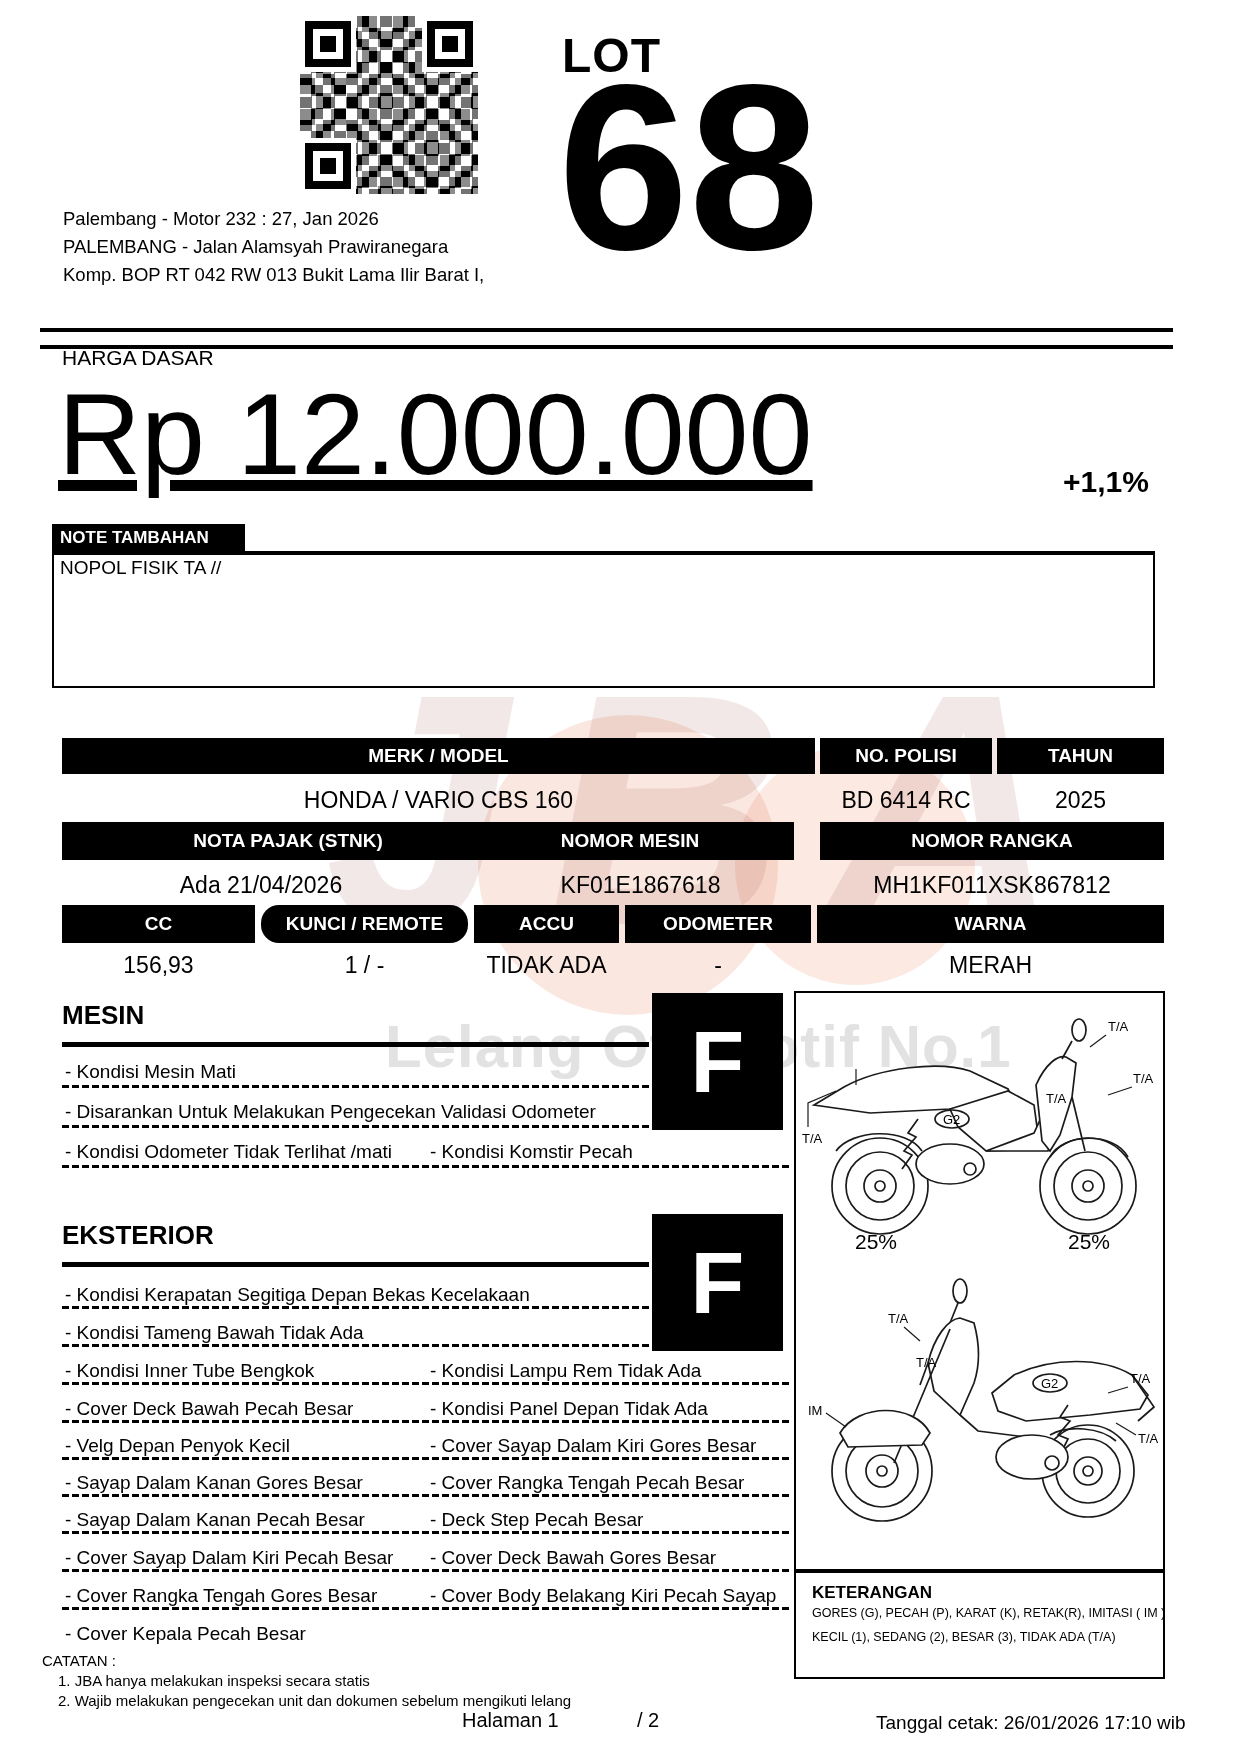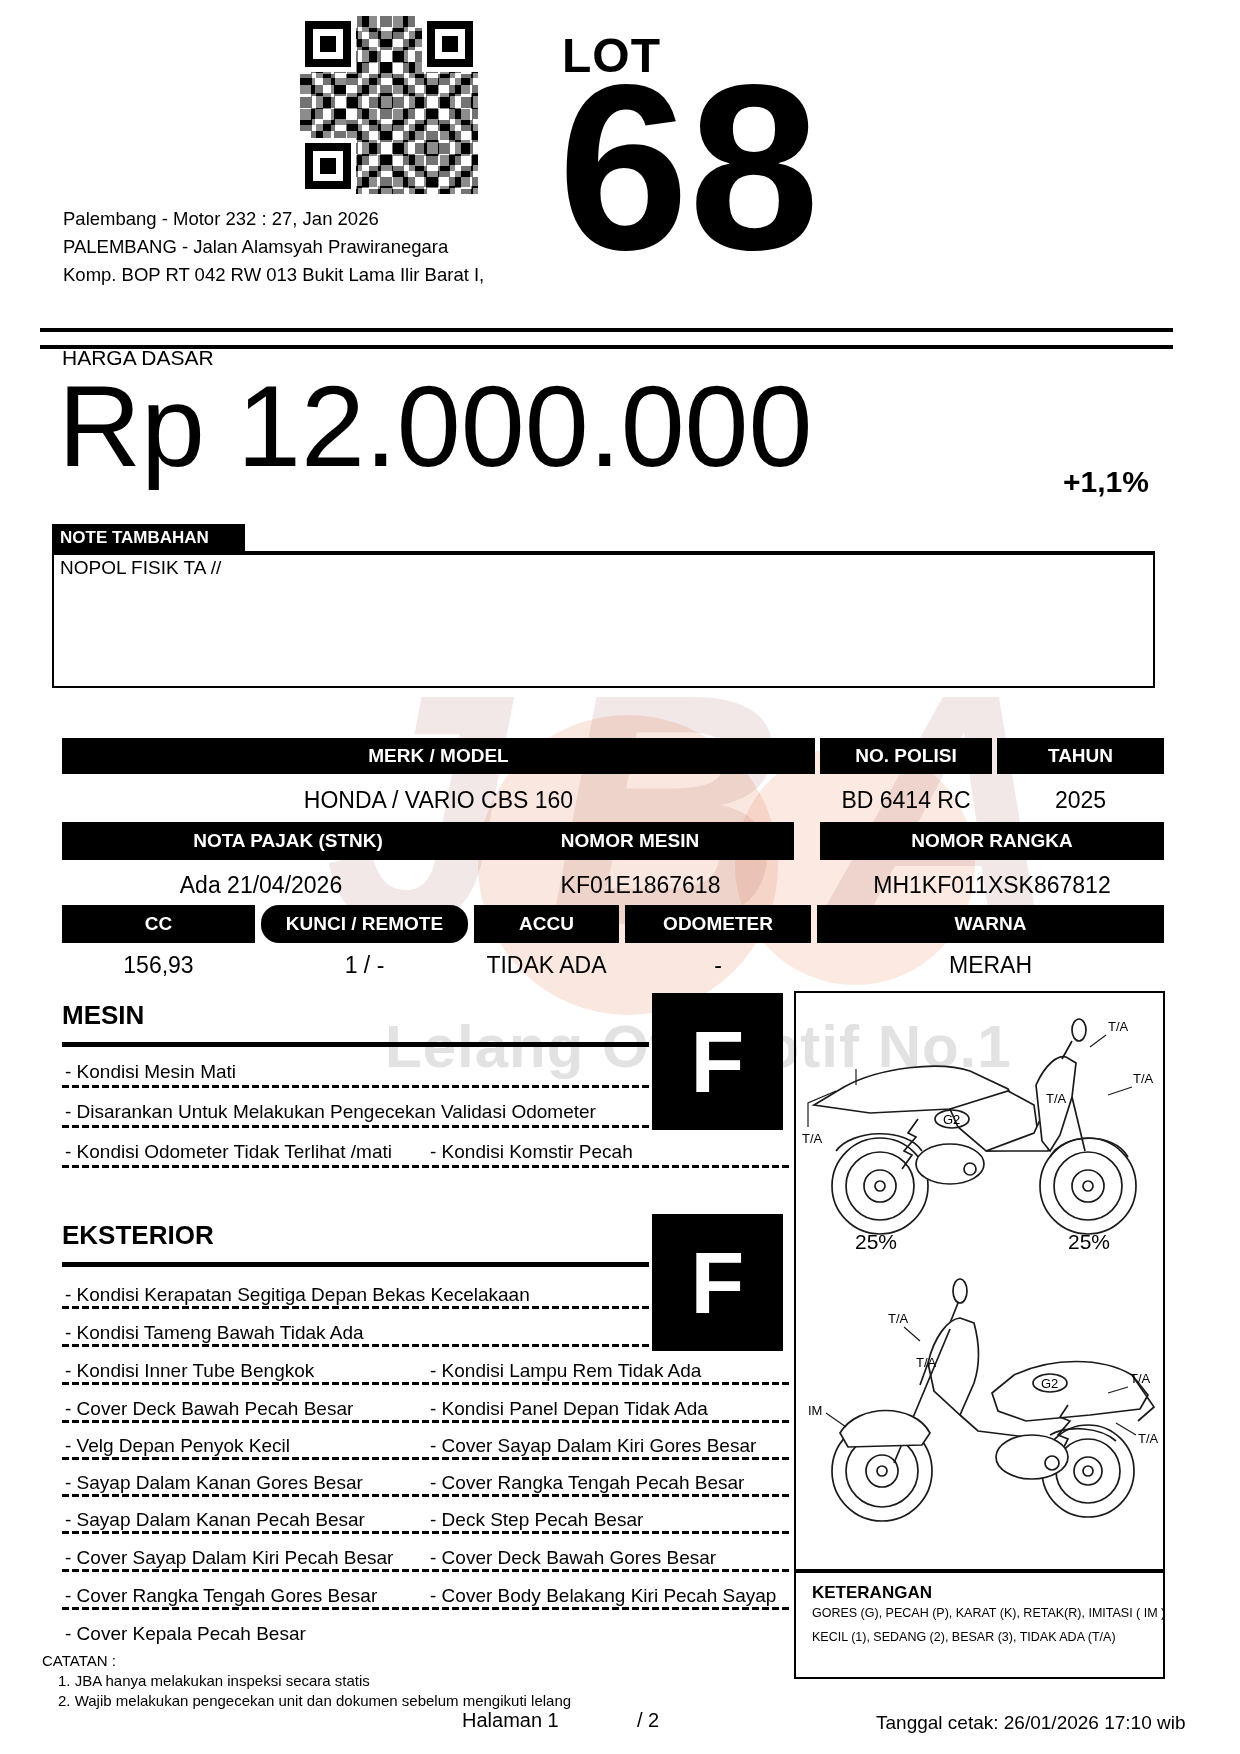--- a/index.html
+++ b/index.html
@@ -14,21 +14,21 @@
       background:repeating-conic-gradient(#000 0% 25%, #fff 0% 50%);background-size:23px 23px;z-index:2;}
   .qr::before{content:"";position:absolute;inset:0;background:repeating-conic-gradient(#fff 0% 25%, #000 0% 50%);background-size:31px 31px;opacity:.45;}
   .finder{position:absolute;width:30px;height:30px;border:8px solid #000;background:#fff;box-shadow:0 0 0 5px #fff;}
   .finder::after{content:"";position:absolute;inset:7px;background:#000;}
   
   .lot-label{position:absolute;left:562px;top:28px;font-size:48px;font-weight:bold;letter-spacing:1px;z-index:2;}
   .lot-number{position:absolute;left:558px;top:50px;font-size:235px;font-weight:bold;line-height:1;z-index:2;}
   .addr{position:absolute;left:63px;top:205px;font-size:18.5px;line-height:28px;z-index:2;}
   .dbl-rule{position:absolute;left:40px;top:328px;width:1133px;height:13px;border-top:4px solid #000;border-bottom:4px solid #000;z-index:2;}
   .harga-label{position:absolute;left:62px;top:346px;font-size:21px;z-index:2;}
-  .harga-value{position:absolute;left:58px;top:360px;font-size:115px;line-height:1.15;white-space:nowrap;z-index:2;}
+  .harga-value{position:absolute;left:58px;top:368px;font-size:115px;line-height:1.15;white-space:nowrap;z-index:2;text-decoration:underline;}
   .harga-change{position:absolute;left:1063px;top:465px;font-size:30px;font-weight:bold;z-index:2;}
   
   .note-tag{position:absolute;left:52px;top:524px;width:193px;height:27px;background:#000;color:#fff;font-size:17px;font-weight:bold;line-height:27px;padding-left:8px;box-sizing:border-box;z-index:2;}
   .note-box{position:absolute;left:52px;top:551px;width:1103px;height:137px;border:2px solid #000;border-top-width:4px;box-sizing:border-box;z-index:2;}
   .note-text{position:absolute;left:6px;top:2px;font-size:19px;}
   
   .thead{position:absolute;height:36px;background:#000;color:#fff;font-size:19px;font-weight:bold;text-align:center;line-height:36px;z-index:2;}
   .tval{position:absolute;font-size:23px;text-align:center;z-index:2;}
   
   .sec-title{position:absolute;font-size:26px;font-weight:bold;z-index:2;}

